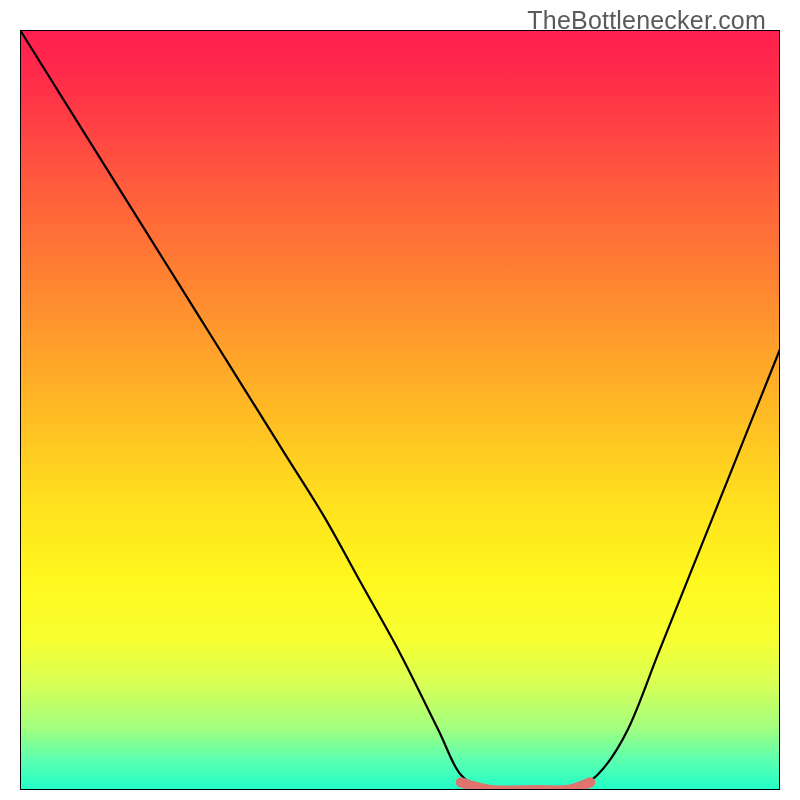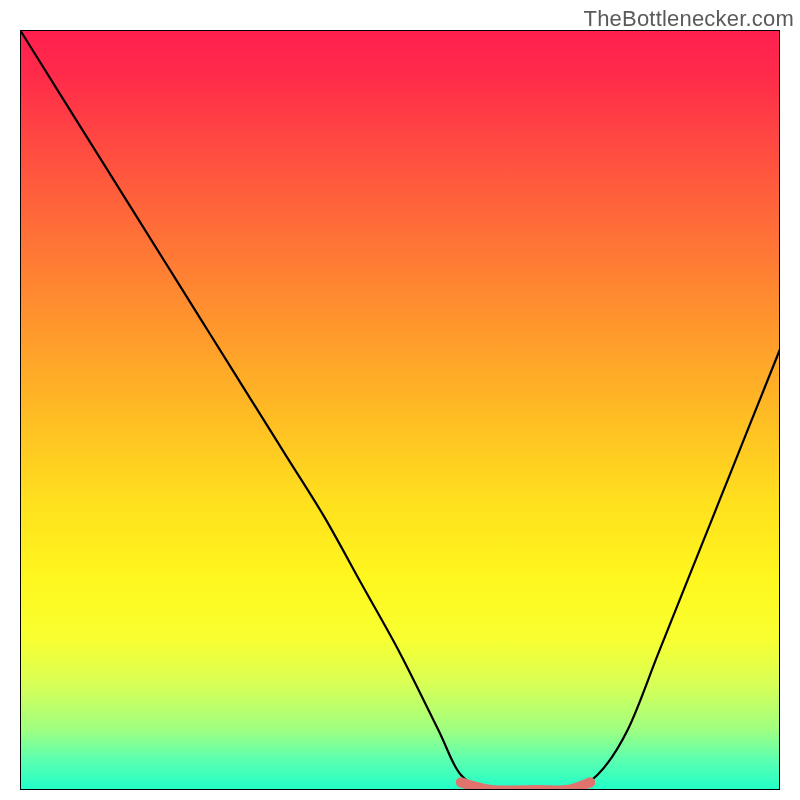--- a/index.html
+++ b/index.html
@@ -27,23 +27,23 @@
   .curve-layer {
     position: absolute;
     left: 0;
     top: 0;
     width: 100%;
     height: 100%;
   }
   .watermark {
     position: absolute;
     top: 6px;
-    right: 6px;
+    right: 34px;
     font-family: Arial, Helvetica, sans-serif;
-    font-size: 22px;
+    font-size: 25px;
     color: #5a5a5a;
     letter-spacing: 0.2px;
   }
   .border-frame {
     position: absolute;
     left: 0;
     top: 0;
     width: 100%;
     height: 100%;
     border: 1px solid #000;

